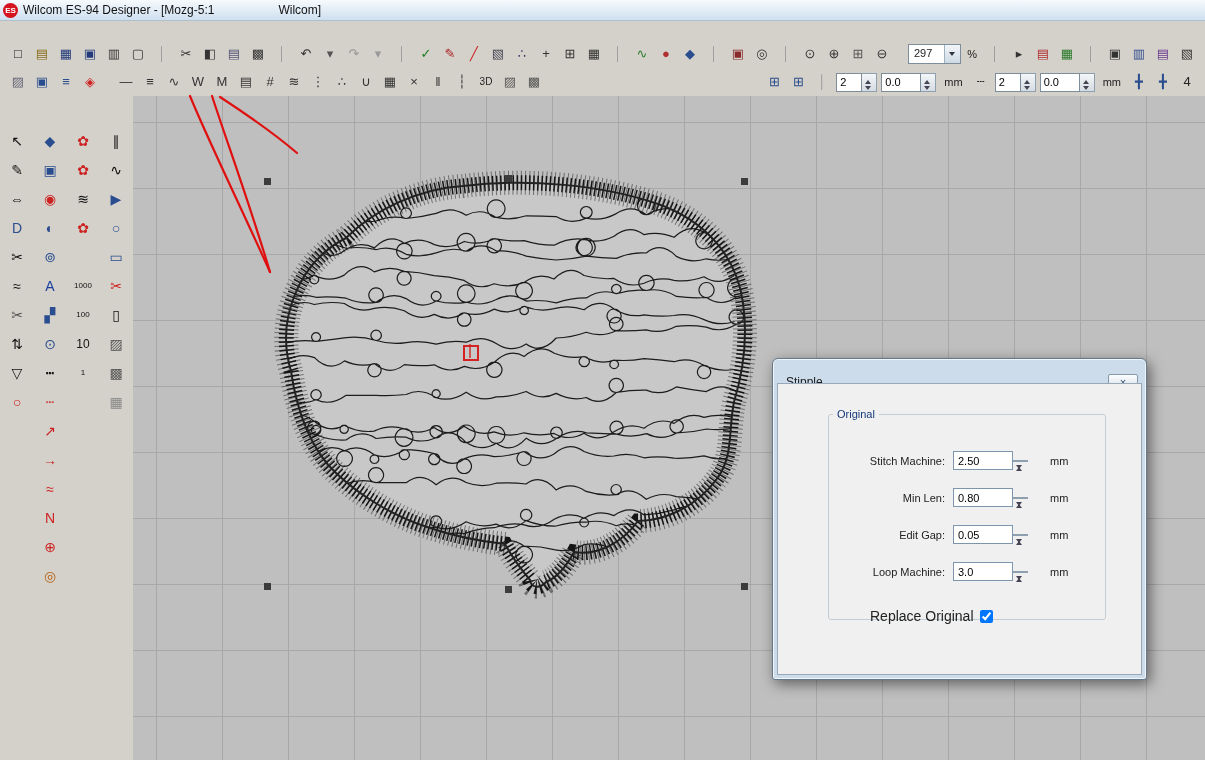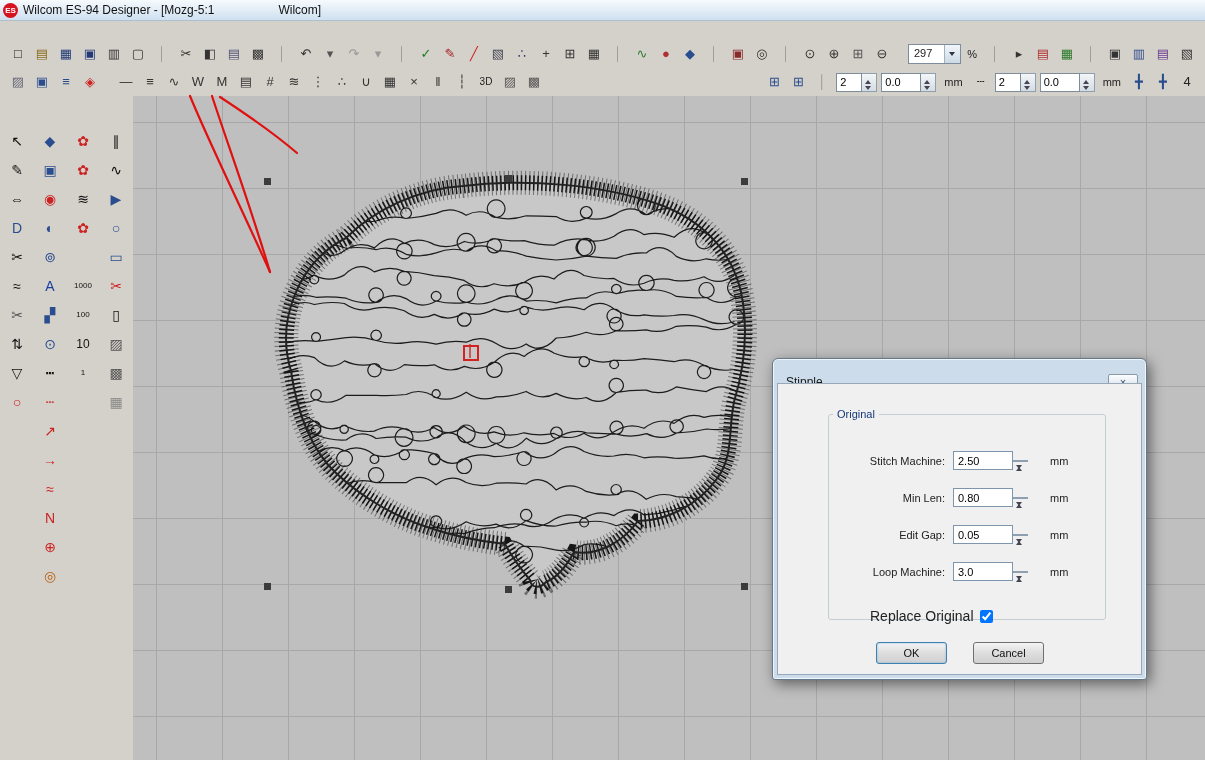--- a/index.html
+++ b/index.html
@@ -375,20 +375,16 @@
                 <i class="dn"></i>
               </span>
               <span class="f-unit">mm</span>
             </div>
           </div>
       </fieldset>
       <div class="chk-row">
         <label>Replace Original</label>
         <input type="checkbox" checked="" style="">
       </div>
-      <div class="btn-row">
-        <button class="btn default">OK</button>
-        <button class="btn">Cancel</button>
-      </div>
     </div>
   </div>
 
 </div>
 
 </body></html>

